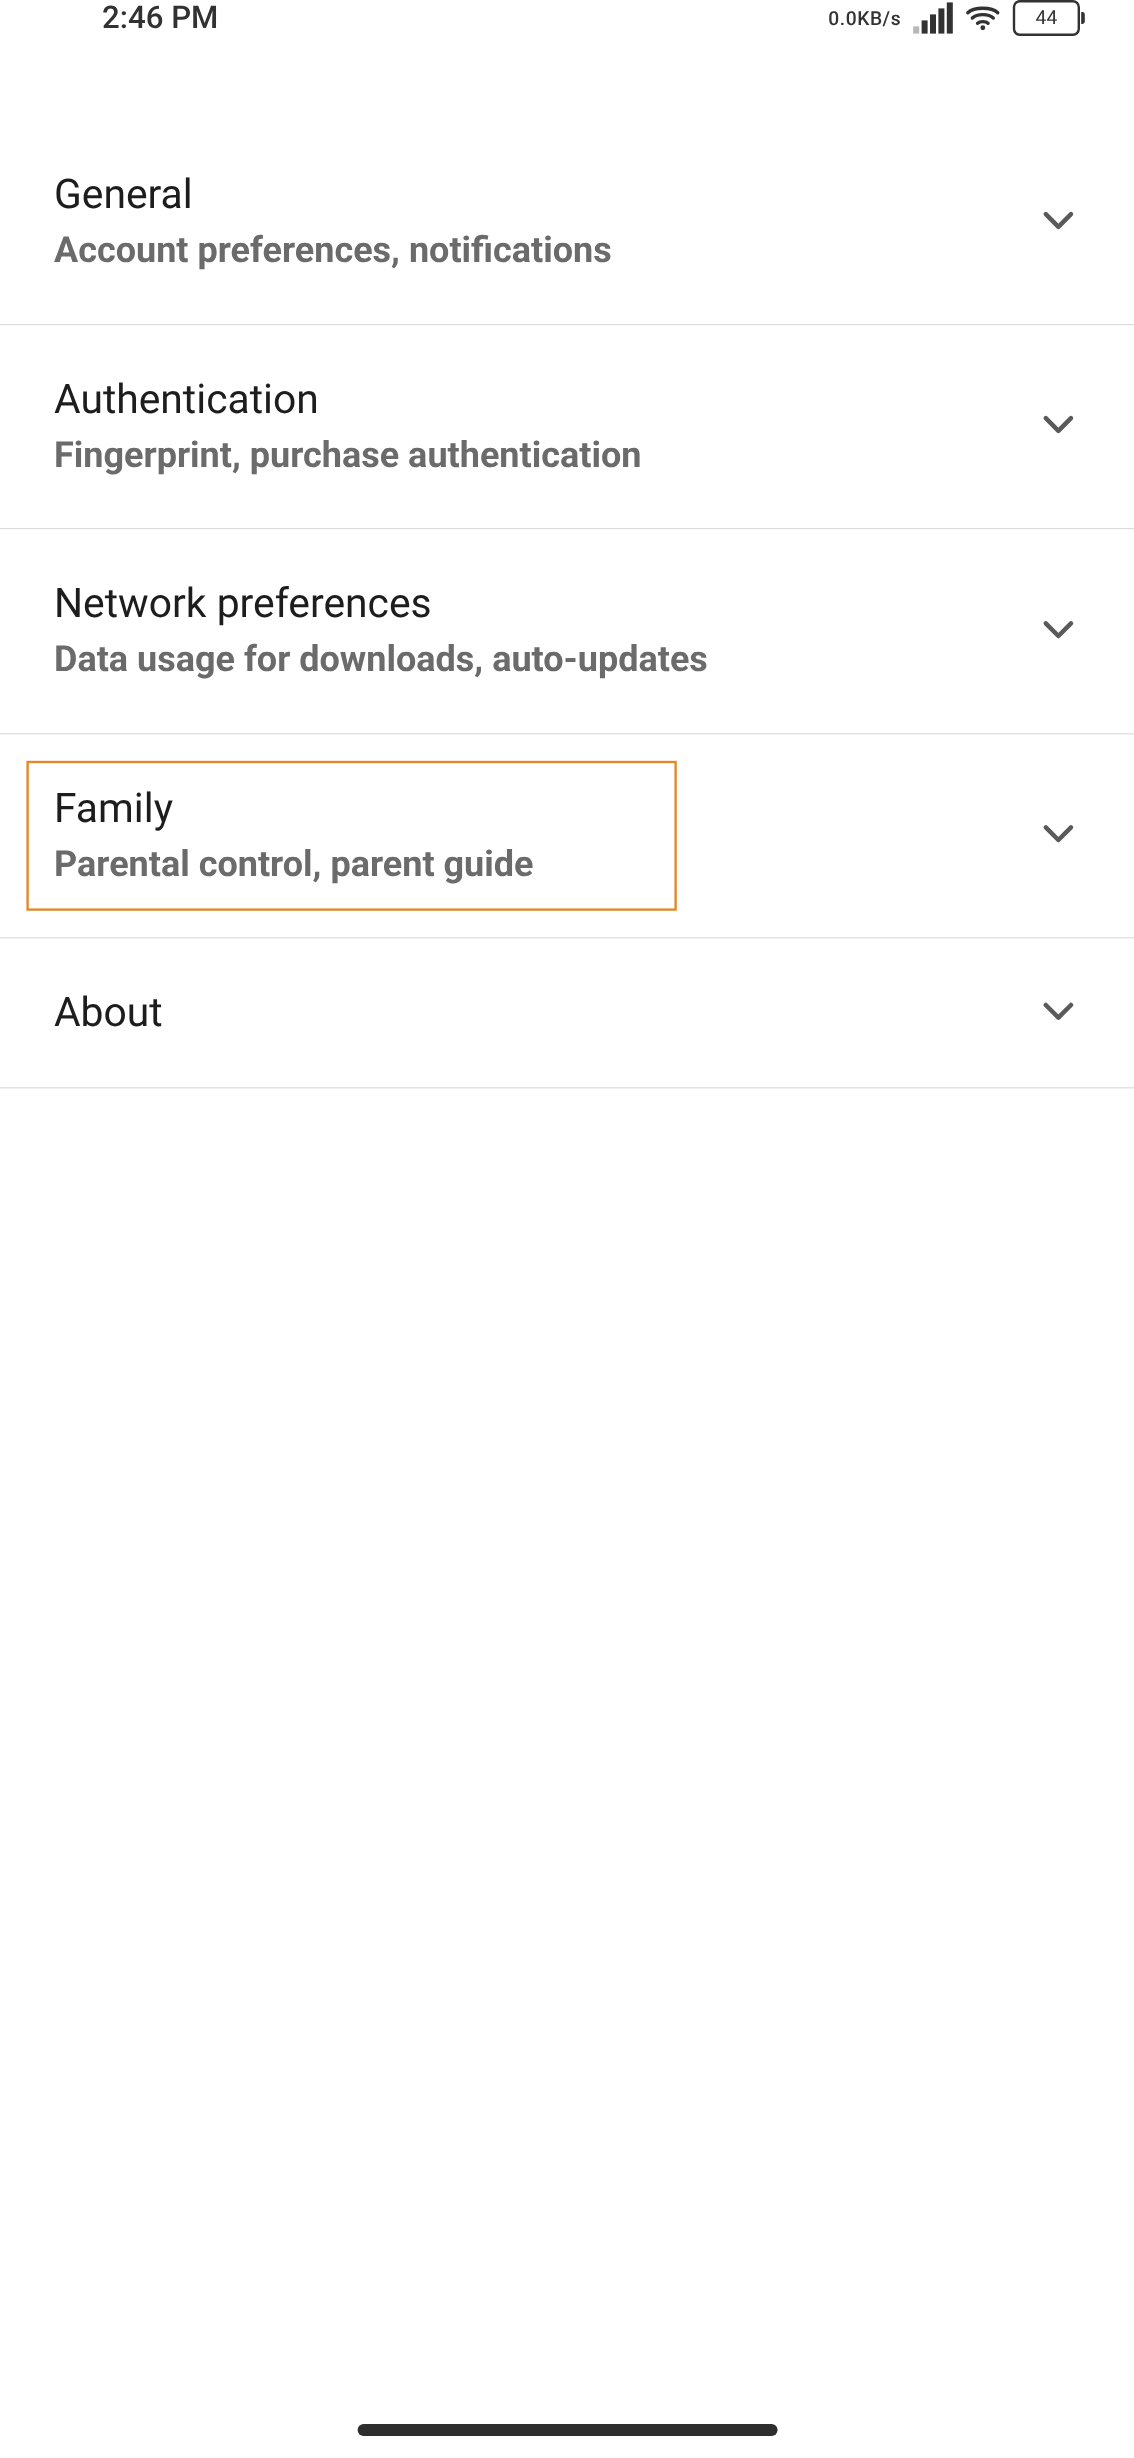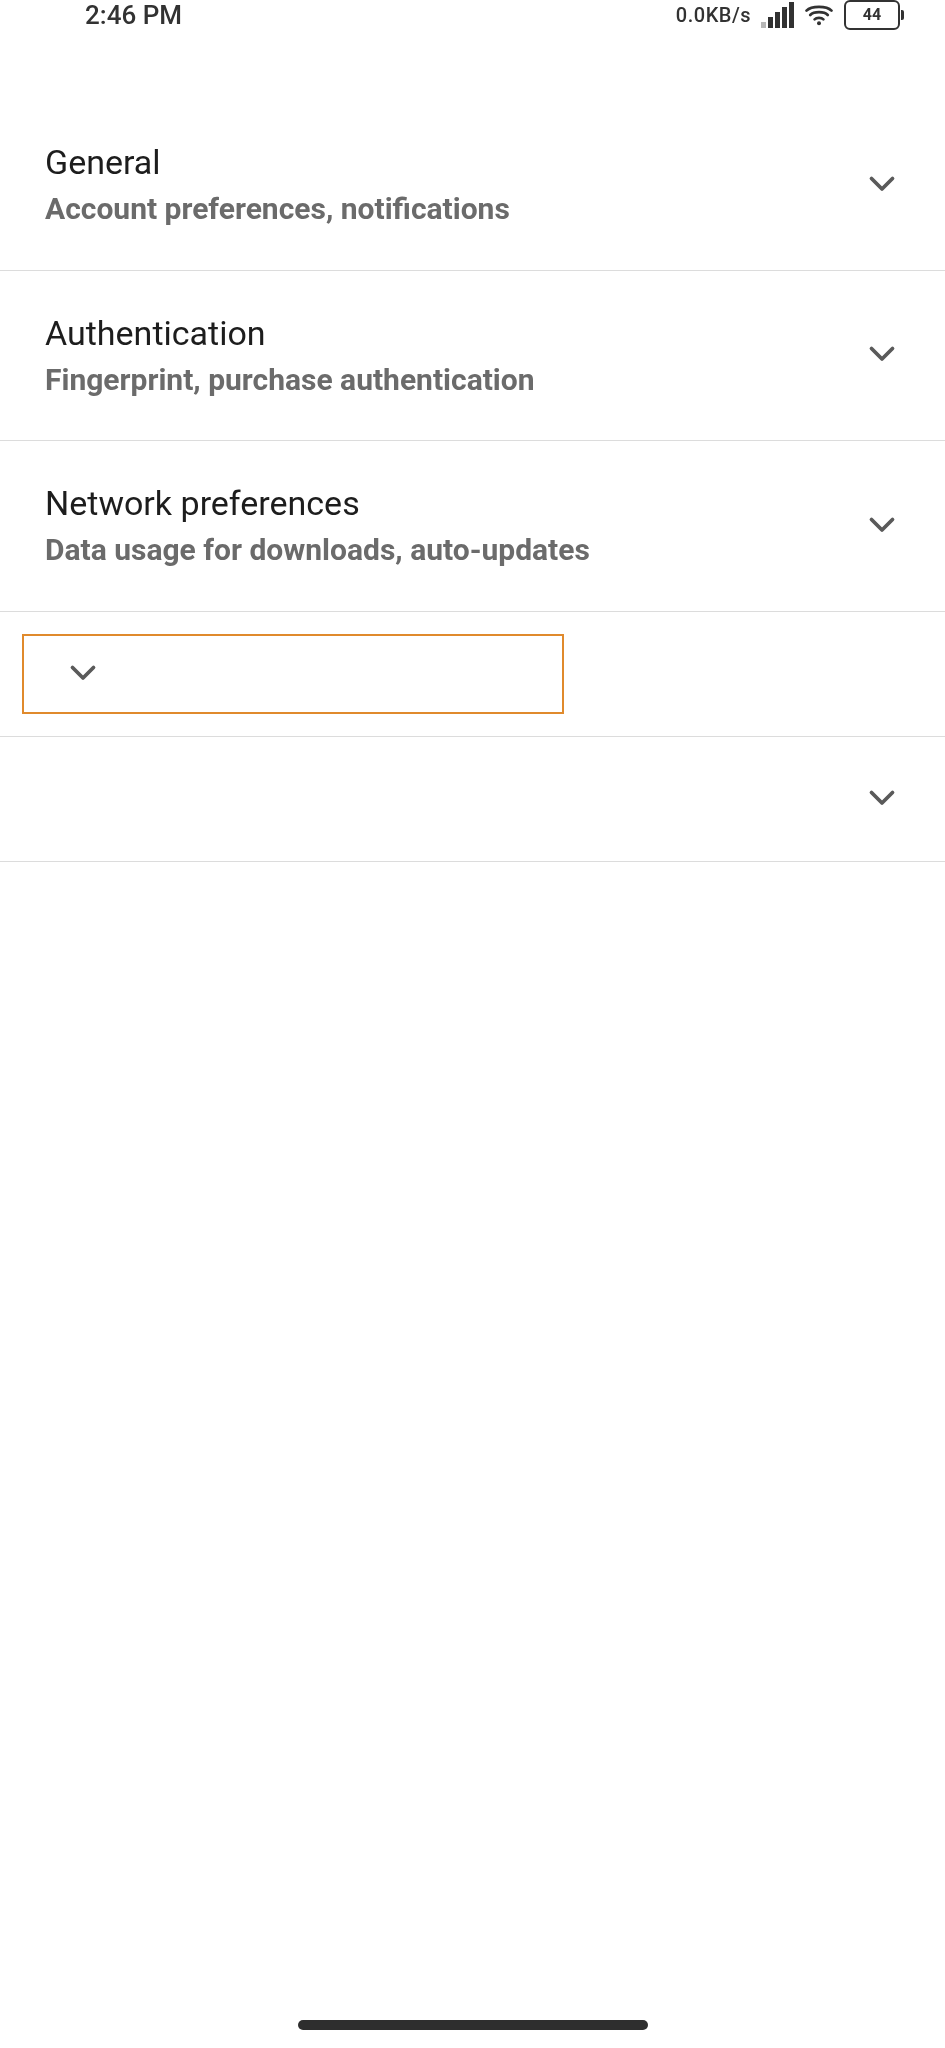--- a/index.html
+++ b/index.html
@@ -27,21 +27,21 @@
     color: #323232;
   }
   .status-bar .left {
     padding-left: 40px;
   }
   .status-bar .right {
     display: flex;
     align-items: center;
     gap: 10px;
   }
-  .status-speed { font-size: 20px; letter-spacing: 0.5px; margin-left: 29px; }
+  .status-speed { font-size: 16px; letter-spacing: 0.5px; margin-left: 29px; }
 
   
   .signal {
     display: flex;
     align-items: flex-end;
     gap: 2px;
     height: 26px;
   }
   .signal span {
     width: 5px;
@@ -78,21 +78,21 @@
     position: absolute;
     right: -6px;
     top: 8px;
     width: 3px;
     height: 10px;
     background: #323232;
     border-radius: 0 2px 2px 0;
   }
   .battery-text {
     font-size: 16px;
-    font-weight: 700;
+    font-weight: 400;
     color: #323232;
     line-height: 1;
   }
 
   
   .list {
     padding-top: 28px;
   }
   .row {
     position: relative;
@@ -214,29 +214,34 @@
     </div>
     <span class="chevron">
       <svg viewBox="0 0 24 24" fill="none">
           <path d="M5 9l7 7 7-7" stroke-width="2.5" stroke-linecap="round" stroke-linejoin="round"></path>
         </svg>
     </span>
   </div>
 
   <div class="row">
     <div class="highlight"></div>
-    <span class="chevron">
-      <svg viewBox="0 0 24 24" fill="none">
-          <path d="M5 9l7 7 7-7" stroke-width="2.5" stroke-linecap="round" stroke-linejoin="round"></path>
-        </svg>
-    </span>
-  </div>
-
-  <div class="row">
-    <div class="text">
+    <div class="text">
+      <span class="title">Family</span>
+      <span class="subtitle">Parental control, parent guide</span>
+    </div>
+    <span class="chevron">
+      <svg viewBox="0 0 24 24" fill="none">
+          <path d="M5 9l7 7 7-7" stroke-width="2.5" stroke-linecap="round" stroke-linejoin="round"></path>
+        </svg>
+    </span>
+  </div>
+
+  <div class="row">
+    <div class="text">
+      <span class="title">About</span>
     </div>
     <span class="chevron">
       <svg viewBox="0 0 24 24" fill="none">
           <path d="M5 9l7 7 7-7" stroke-width="2.5" stroke-linecap="round" stroke-linejoin="round"></path>
         </svg>
     </span>
   </div>
 
 </div>
 

